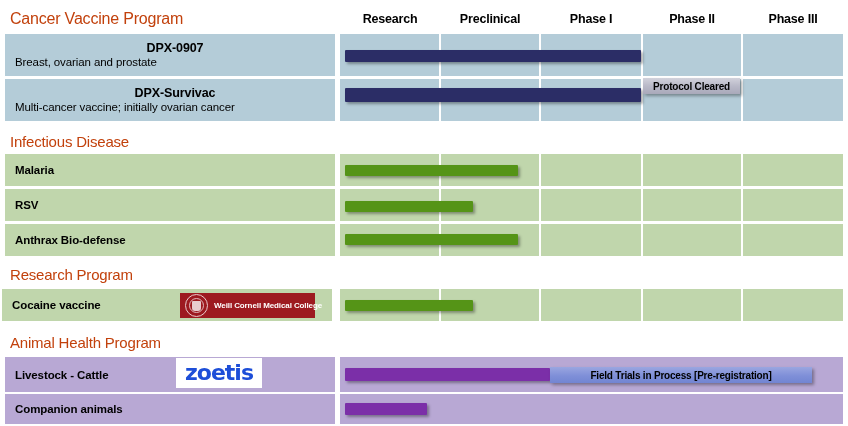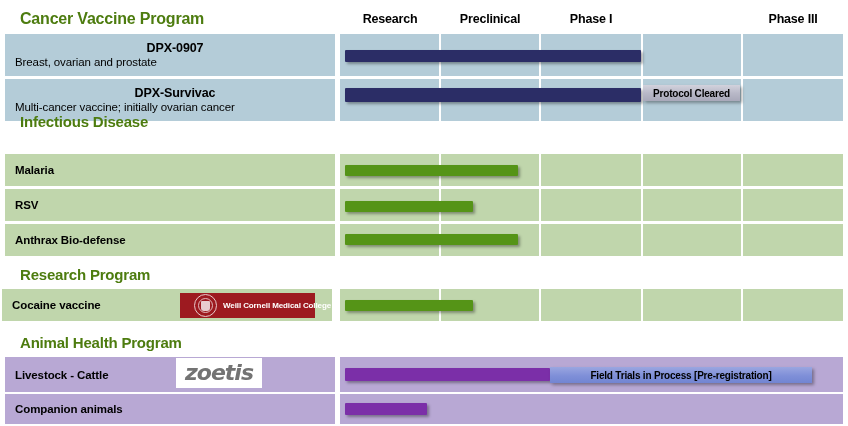--- a/index.html
+++ b/index.html
@@ -9,23 +9,23 @@
     font-family:"Liberation Sans", sans-serif;
     overflow:hidden;
   }
   .chart{position:relative;width:848px;height:426px;}
 
   
   .abs{position:absolute;box-sizing:border-box;}
 
   
   .section-title{
-    font-size:15px;font-weight:bold;color:#4d7c0f;
+    font-size:15px;font-weight:normal;color:#c2410c;
     display:flex;align-items:center;
-    padding-left:20px;
+    padding-left:10px;
     letter-spacing:-0.2px;
   }
 
   
   .col-head{
     font-size:12.5px;font-weight:bold;color:#000;
     display:flex;align-items:center;justify-content:center;
     letter-spacing:-0.2px;
   }
 
@@ -58,21 +58,21 @@
     background:linear-gradient(180deg,#d2d2dc 0%,#b9b9c8 50%,#a9a9ba 100%);
   }
   .badge.field{
     background:linear-gradient(180deg,#9aa6e0 0%,#7f8fd8 55%,#7285d2 100%);
   }
 
   
   .wcmc{
     background:#9d1a20;
     display:flex;align-items:center;
-    padding-left:14px;
+    padding-left:5px;
   }
   .wcmc .seal{
     width:21px;height:21px;border-radius:50%;
     border:1.5px solid #e9c9cb;
     display:flex;align-items:center;justify-content:center;
     flex:0 0 auto;
     background:#9d1a20;
     position:relative;
   }
   .wcmc .seal:after{
@@ -88,39 +88,39 @@
     color:#ffffff;font-size:8px;font-weight:bold;
     letter-spacing:-0.1px;margin-left:6px;white-space:nowrap;
   }
 
   
   .zoetis{
     background:#ffffff;
     display:flex;align-items:center;justify-content:center;
   }
   .zoetis span{
-    color:#737373;
+    color:#1d4ed8;
     font-size:22px;
     font-weight:bold;
-    font-style:italic;
     letter-spacing:-1px;
     font-family:"DejaVu Sans", sans-serif;
     line-height:1;
   }
 </style>
 </head>
 <body>
 
 <div class="chart">
 
   <div class="abs section-title" style="left:0;top:6px;width:330px;height:26px;font-size:16px;">Cancer Vaccine Program</div>
 
   <div class="abs col-head" style="left:340px;top:6px;width:100px;height:26px;">Research</div>
   <div class="abs col-head" style="left:441px;top:6px;width:98px;height:26px;">Preclinical</div>
   <div class="abs col-head" style="left:541px;top:6px;width:100px;height:26px;">Phase I</div>
+  <div class="abs col-head" style="left:643px;top:6px;width:98px;height:26px;">Phase II</div>
   <div class="abs col-head" style="left:743px;top:6px;width:100px;height:26px;">Phase III</div>
 
   <div class="abs label-cell" style="left:5px;top:34px;width:330px;height:42px;background:#b4ccd8;">
     <div class="label-main big">DPX-0907</div>
     <div class="label-sub">Breast, ovarian and prostate</div>
   </div>
   <div class="abs cell" style="left:340px;top:34px;width:99px;height:42px;background:#b4ccd8;"></div>
   <div class="abs cell" style="left:441px;top:34px;width:98px;height:42px;background:#b4ccd8;"></div>
   <div class="abs cell" style="left:541px;top:34px;width:100px;height:42px;background:#b4ccd8;"></div>
   <div class="abs cell" style="left:643px;top:34px;width:98px;height:42px;background:#b4ccd8;"></div>
@@ -130,23 +130,23 @@
   <div class="abs label-cell" style="left:5px;top:79px;width:330px;height:42px;background:#b4ccd8;">
     <div class="label-main big">DPX-Survivac</div>
     <div class="label-sub">Multi-cancer vaccine; initially ovarian cancer</div>
   </div>
   <div class="abs cell" style="left:340px;top:79px;width:99px;height:42px;background:#b4ccd8;"></div>
   <div class="abs cell" style="left:441px;top:79px;width:98px;height:42px;background:#b4ccd8;"></div>
   <div class="abs cell" style="left:541px;top:79px;width:100px;height:42px;background:#b4ccd8;"></div>
   <div class="abs cell" style="left:643px;top:79px;width:98px;height:42px;background:#b4ccd8;"></div>
   <div class="abs cell" style="left:743px;top:79px;width:100px;height:42px;background:#b4ccd8;"></div>
   <div class="abs bar" style="left:345px;top:88px;width:296px;height:14px;background:#2b2d66;"></div>
-  <div class="abs badge protocol" style="left:643px;top:85px;width:97px;height:16px;">Protocol Cleared</div>
-
-  <div class="abs section-title" style="left:0;top:108px;width:330px;height:26px;">Infectious Disease</div>
+  <div class="abs badge protocol" style="left:643px;top:78px;width:97px;height:16px;">Protocol Cleared</div>
+
+  <div class="abs section-title" style="left:0;top:128px;width:330px;height:26px;">Infectious Disease</div>
 
   <div class="abs label-cell" style="left:5px;top:154px;width:330px;height:32px;background:#c0d6ac;">
     <div class="label-main">Malaria</div>
   </div>
   <div class="abs cell" style="left:340px;top:154px;width:99px;height:32px;background:#c0d6ac;"></div>
   <div class="abs cell" style="left:441px;top:154px;width:98px;height:32px;background:#c0d6ac;"></div>
   <div class="abs cell" style="left:541px;top:154px;width:100px;height:32px;background:#c0d6ac;"></div>
   <div class="abs cell" style="left:643px;top:154px;width:98px;height:32px;background:#c0d6ac;"></div>
   <div class="abs cell" style="left:743px;top:154px;width:100px;height:32px;background:#c0d6ac;"></div>
   <div class="abs bar" style="left:345px;top:165px;width:173px;height:11px;background:#559417;"></div>

